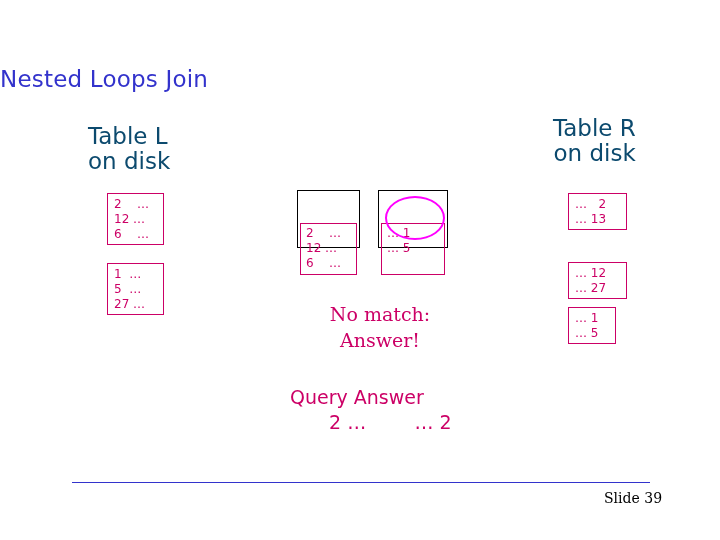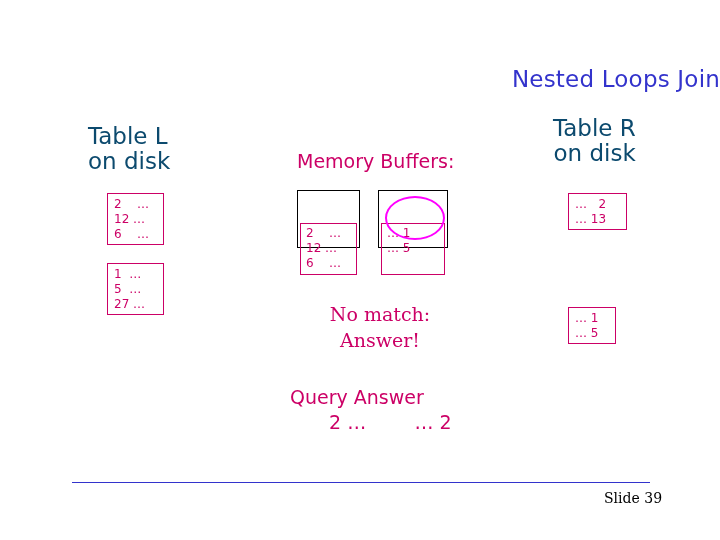--- a/index.html
+++ b/index.html
@@ -18,21 +18,21 @@
     position: absolute;
     left: 0; top: 0;
     width: 720px;
     height: 540px;
   }
   .title {
     position: absolute;
     left: 0;
     top: 66px;
     width: 720px;
-    text-align: right;
+    text-align: left;
     color: #3333cc;
     font-size: 23px;
     font-family: "DejaVu Sans", sans-serif;
     letter-spacing: 0.2px;
   }
   .hdr {
     position: absolute;
     color: #0c4a6e;
     font-size: 23px;
     font-family: "DejaVu Sans", sans-serif;
@@ -156,21 +156,20 @@
     <div>on disk</div>
   </div>
 
   <div class="block plain" id="left-block-1">2    …
 12 …
 6    …</div>
   <div class="block plain" id="left-block-2">1  …
 5  …
 27 …</div>
 
-  <div id="memory-buffers-header">Memory Buffers:</div>
 
   <div class="block double" id="mem-block-left">
     <div class="inner">2    …
 12 …
 6    …</div>
   </div>
 
   <div class="block double" id="mem-block-right">
     <div class="inner">… 1
 … 5</div>
@@ -183,20 +182,22 @@
     <div>Answer!</div>
   </div>
 
   <div class="hdr" id="table-r-header">
     <div>Table R</div>
     <div>on disk</div>
   </div>
 
   <div class="block plain" id="right-block-1">…   2
 … 13</div>
+  <div class="block plain" id="right-block-2">… 12
+… 27</div>
   <div class="block plain" id="right-block-3">… 1
 … 5</div>
 
   <div class="qa">
     <div>Query Answer</div>
     <div class="row2">2 …        … 2</div>
   </div>
 
   <div class="rule"></div>
   <div class="slide-number">Slide 39</div>

